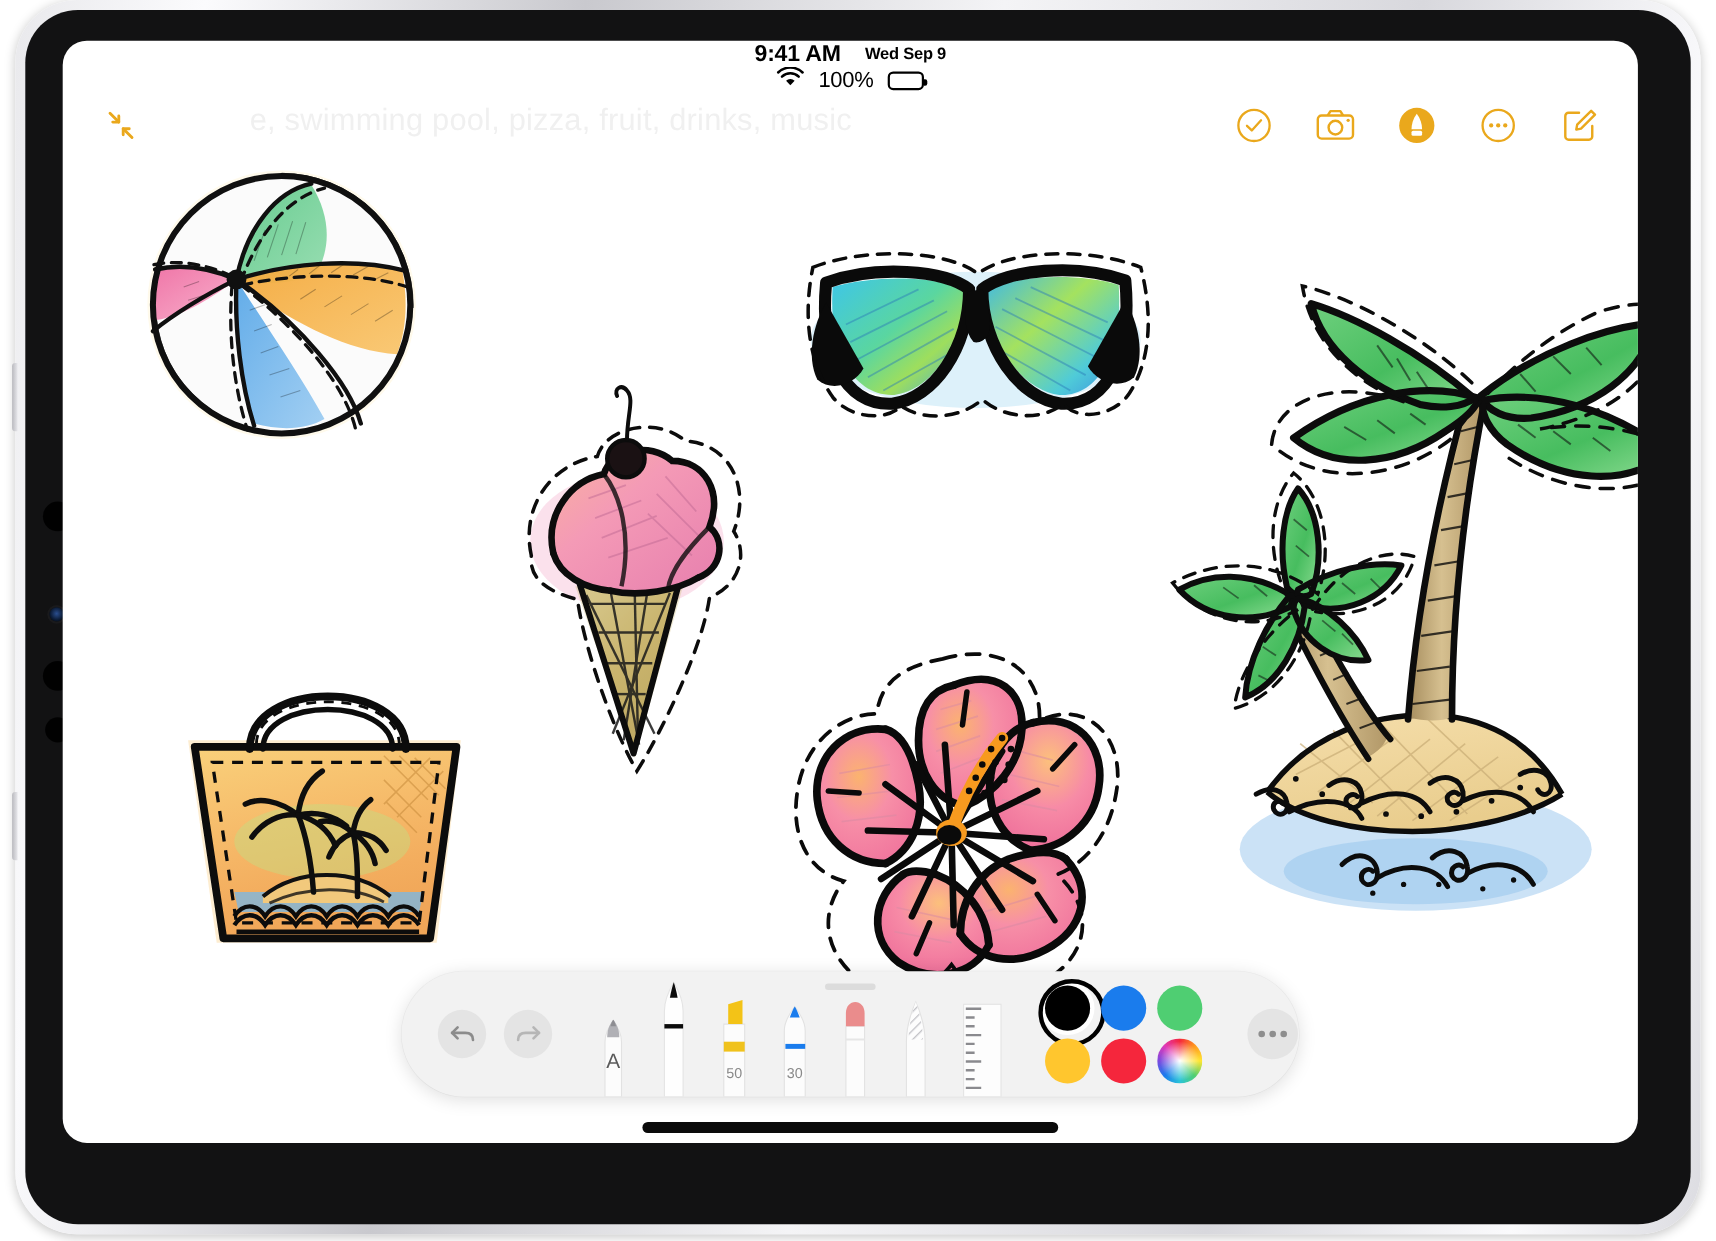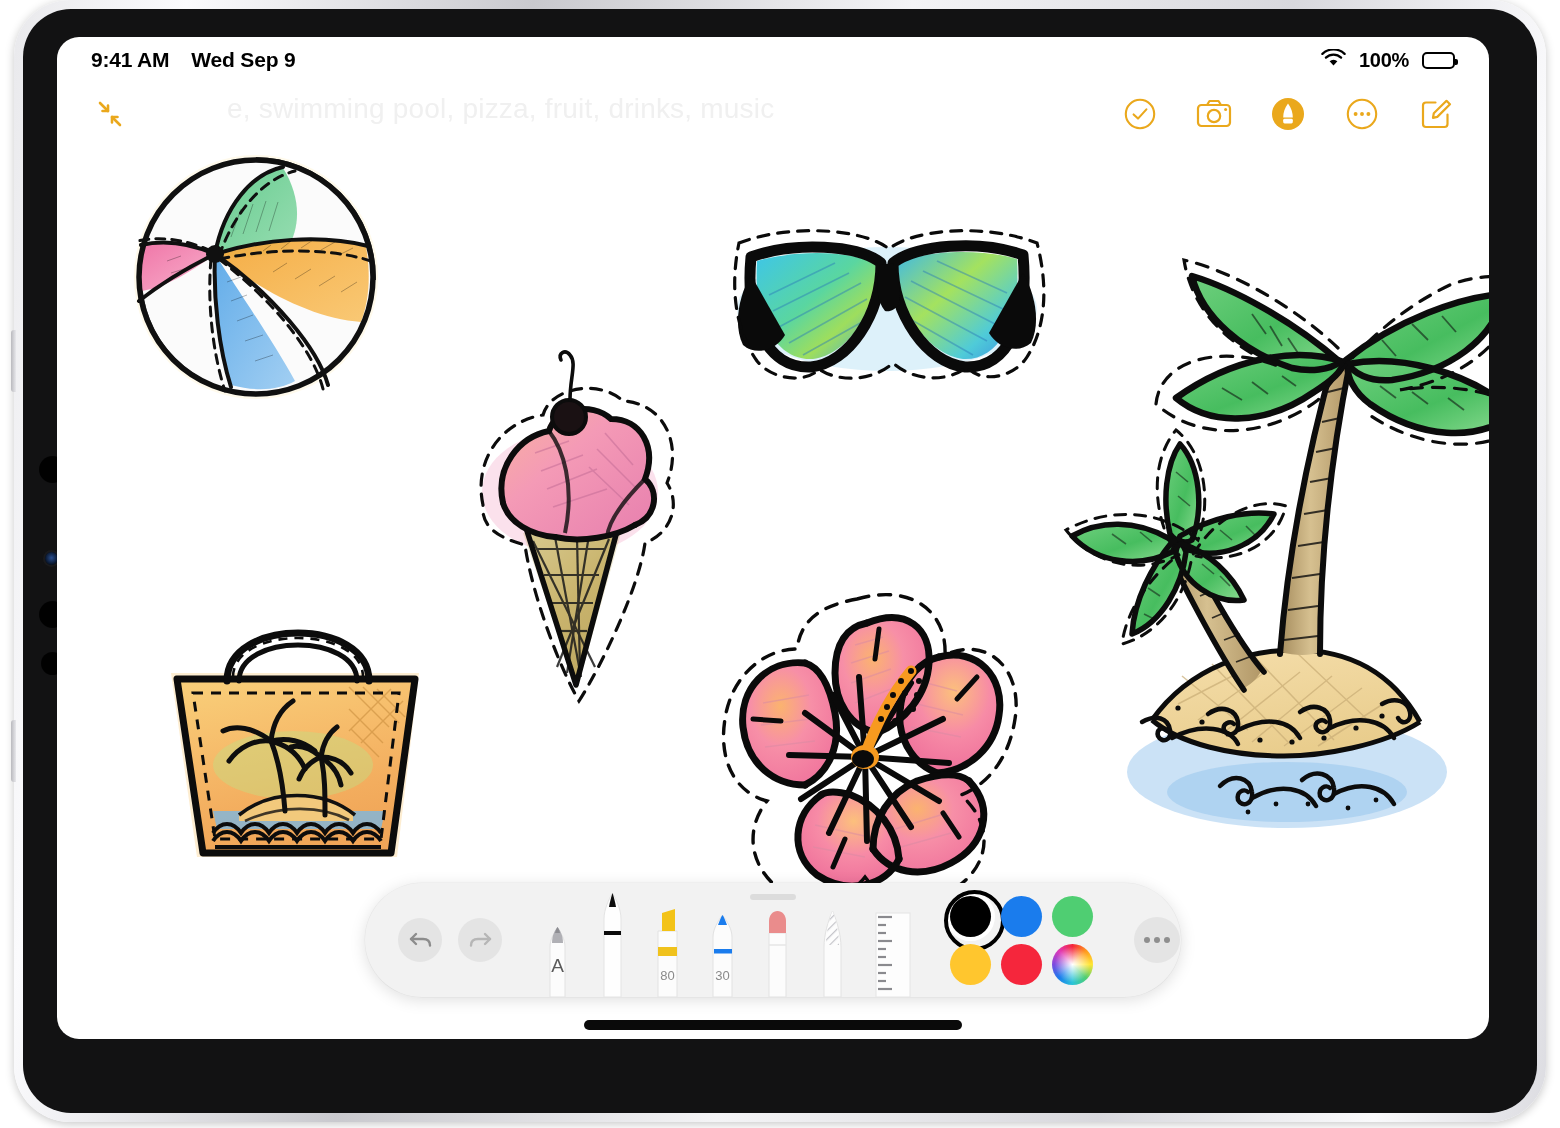--- a/index.html
+++ b/index.html
@@ -50,26 +50,27 @@
     background: linear-gradient(90deg,#b9b9be,#e8e8ec);
     border-radius: 3px 0 0 3px;
   }
 
   
   #statusbar {
     position: absolute; left: 0; top: 0; width: 100%; height: 46px;
     display: flex; align-items: center; justify-content: space-between;
     padding: 0 34px 0 34px;
     z-index: 30;
+    flex-direction: column;
   }
   .sb-left { display: flex; align-items: center; gap: 22px; }
   .sb-time { font-size: 21px; font-weight: 700; color: #000; letter-spacing: -0.2px; }
-  .sb-date { font-size: 21px; font-weight: 700; color: #000; letter-spacing: -0.2px; }
+  .sb-date { font-size: 15px; font-weight: 700; color: #000; letter-spacing: -0.2px; }
   .sb-right { display: flex; align-items: center; gap: 13px; }
-  .sb-pct { font-size: 20px; font-weight: 700; color: #000; letter-spacing: -0.3px; }
+  .sb-pct { font-size: 20px; font-weight: 400; color: #000; letter-spacing: -0.3px; }
   .battery {
     width: 33px; height: 17px; border: 2px solid #000; border-radius: 5px;
     position: relative; padding: 2px;
   }
   .battery::after {
     content:""; position:absolute; right:-5px; top:5px; width:3px; height:6px;
     background:#000; border-radius:0 2px 2px 0;
   }
   .battery .fill { width: 100%; height: 100%; background: #000; border-radius: 2px; }
 
@@ -781,21 +782,21 @@
               <rect x="19" y="48" width="17" height="4" fill="#0c0c0c"></rect>
             </svg>
           </div>
 
           <div class="tool">
             <svg width="55" height="100" viewBox="0 0 55 100">
               <path d="M18 100 L18 34 L37 34 L37 100 Z" fill="#fcfcfc" stroke="#e2e2e2" stroke-width="1"></path>
               <path d="M22 34 L22 16 L35 12 L35 34 Z" fill="#f3c317"></path>
               <rect x="18" y="50" width="19" height="9" fill="#f0c21c"></rect>
             </svg>
-            <span class="tool-num">80</span>
+            <span class="tool-num">50</span>
           </div>
 
           <div class="tool">
             <svg width="55" height="100" viewBox="0 0 55 100">
               <path d="M18 100 L18 40 C18 32 23 24 27.5 18 C32 24 37 32 37 40 L37 100 Z" fill="#fcfcfc" stroke="#e2e2e2" stroke-width="1"></path>
               <path d="M23 28 C24.5 24 26 20 27.5 18 C29 20 30.5 24 32 28 Z" fill="#1a7ced"></path>
               <rect x="19" y="52" width="18" height="4.5" fill="#1a7ced"></rect>
             </svg>
             <span class="tool-num">30</span>
           </div>

